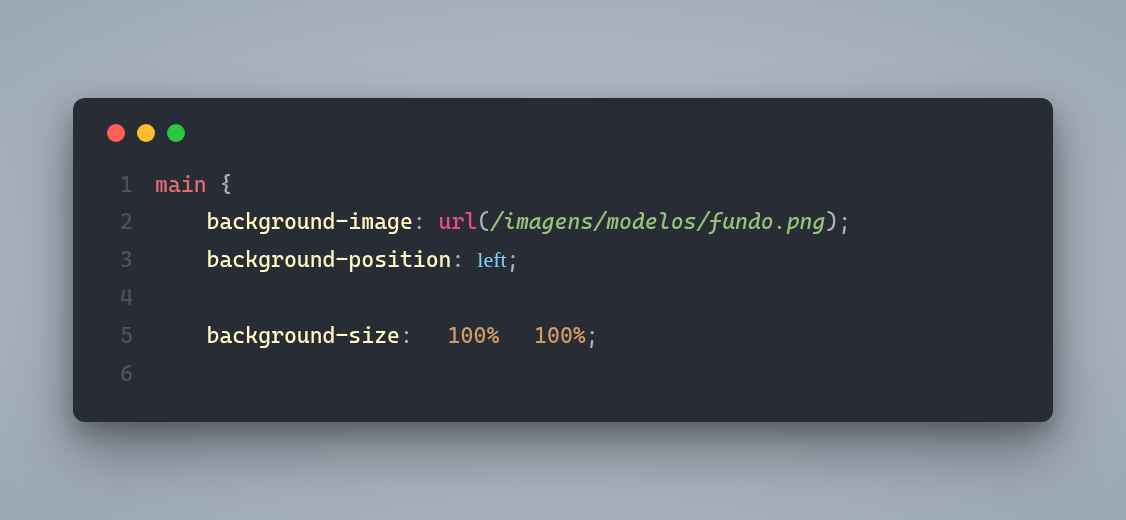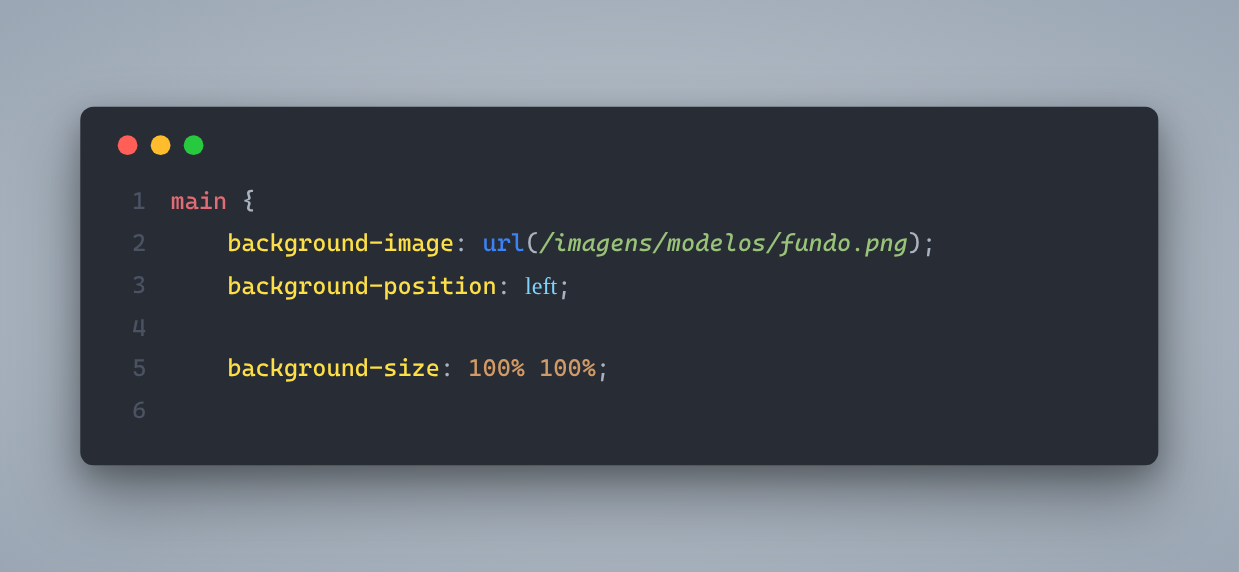--- a/index.html
+++ b/index.html
@@ -41,25 +41,25 @@
   .row { display: flex; white-space: pre; }
   .ln {
     width: 30px;
     text-align: right;
     color: #4b5363;
     user-select: none;
     margin-right: 22px;
   }
   .sel   { color: #e06c75; margin-top: 28px; }   
   .brace { color: #abb2bf; }
-  .prop  { color: #fde047; }   
-  .func  { color: #3b82f6; margin-top: 13px; }   
+  .prop  { color: #fef9c3; }   
+  .func  { color: #ec4899; margin-top: 13px; }   
   .str   { color: #98c379; font-style: italic; }
   .val   { color: #7dd3fc; font-family: Liberation Serif, serif; }   
-  .num   { color: #d19a66; }
+  .num   { color: #d19a66; margin-left: 22px; }
   .punc  { color: #abb2bf; }
   .colon { color: #abb2bf; }
 </style>
 </head>
 <body>
 
 <div class="window">
   <div class="traffic-lights">
     <div class="light red"></div>
     <div class="light yellow"></div>

